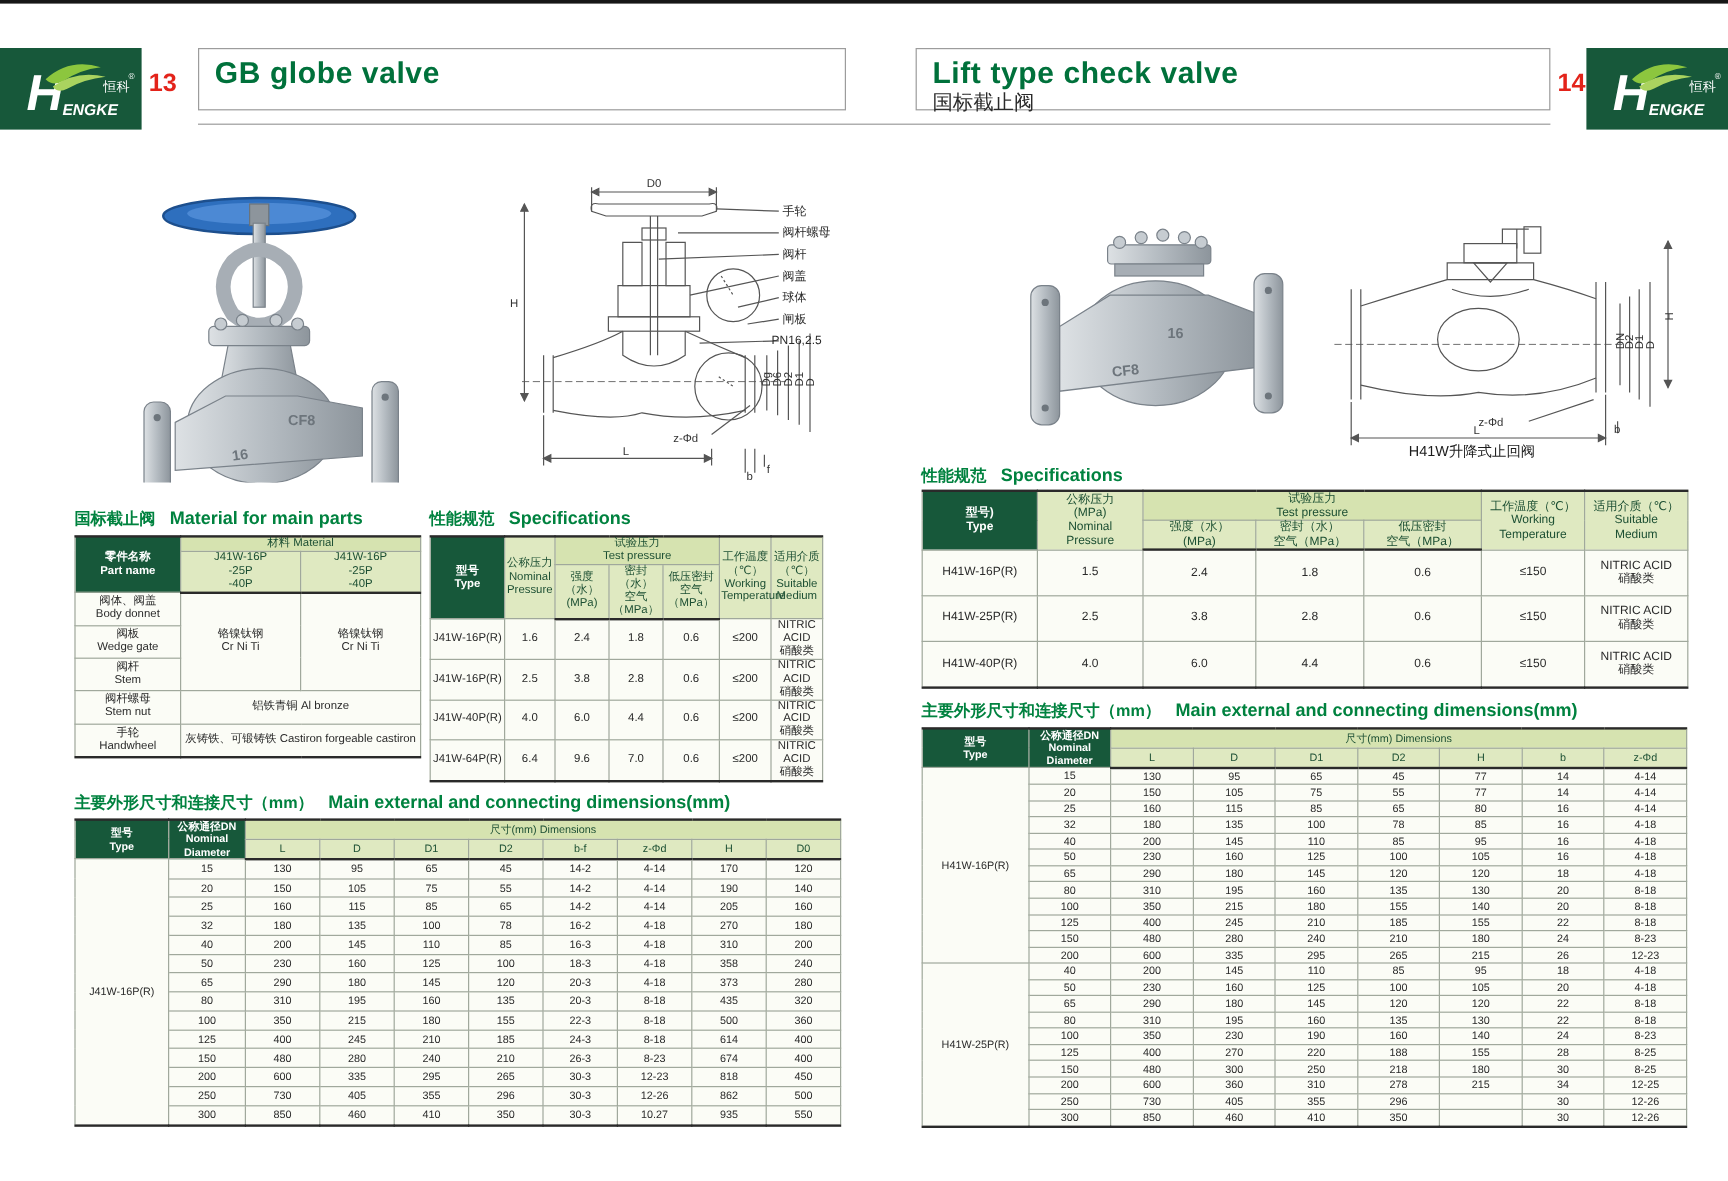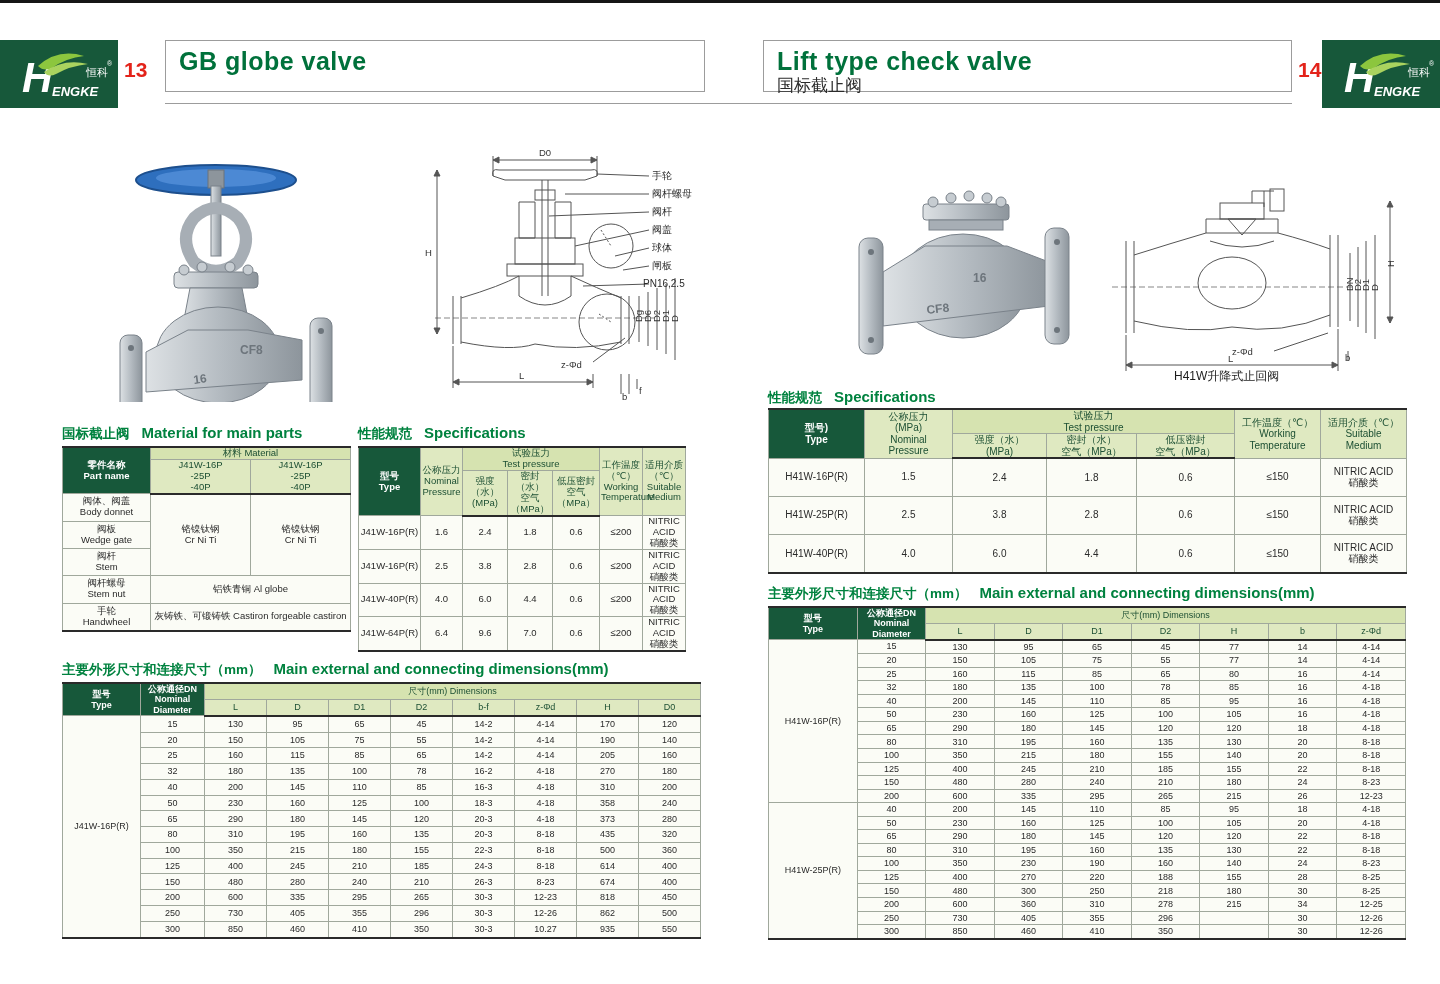--- a/index.html
+++ b/index.html
@@ -313,21 +313,21 @@
           <td>阀板
 Wedge gate</td>
         </tr>
         <tr>
           <td>阀杆
 Stem</td>
         </tr>
         <tr>
           <td>阀杆螺母
 Stem nut</td>
-          <td colspan="2">铝铁青铜 Al globe</td>
+          <td colspan="2">铝铁青铜 Al bronze</td>
         </tr>
         <tr>
           <td>手轮
 Handwheel</td>
           <td colspan="2">灰铸铁、可锻铸铁 Castiron forgeable castiron</td>
         </tr>
       </tbody>
   </table>
 
   <div class="sect" style="left:358px; top:424px;">

